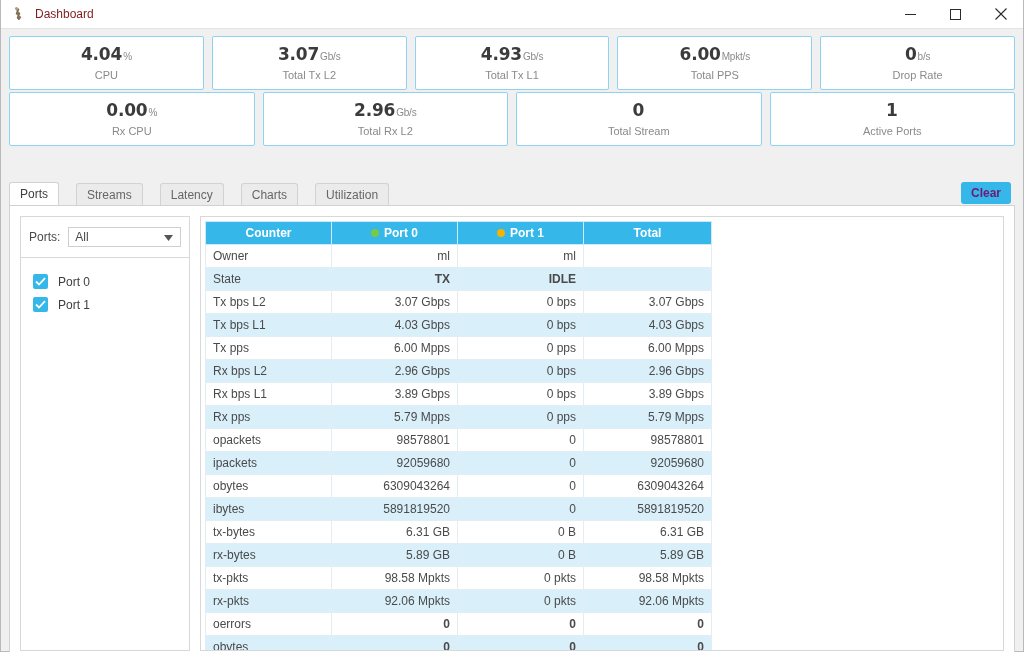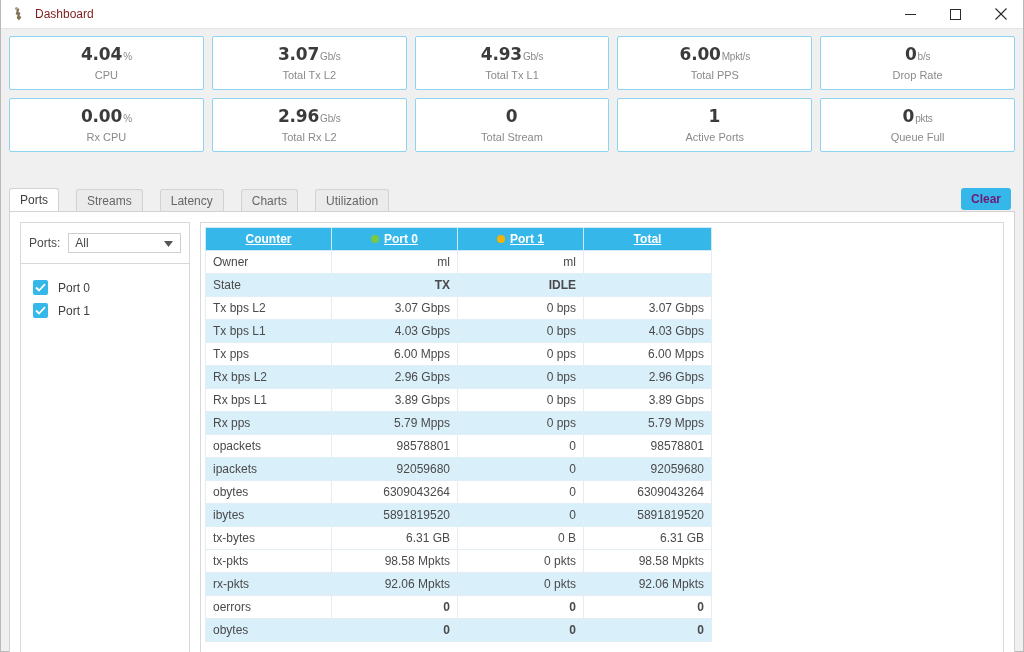--- a/index.html
+++ b/index.html
@@ -65,21 +65,21 @@
   }
   .win-btn svg { display: block; }
 
   
   .cards-area {
     padding: 7px 8px 0 8px;
   }
   .card-row {
     display: flex;
     gap: 8px;
-    margin-bottom: 8px;
+    margin-bottom: 2px;
     border-radius: 11px;
   }
   .stat-card {
     flex: 1 1 0;
     height: 54px;
     background: #ffffff;
     border: 1px solid #8fd3f2;
     border-radius: 2px;
     display: flex;
     flex-direction: column;
@@ -256,21 +256,20 @@
   table.stats th {
     background: #35b7ea;
     color: #ffffff;
     font-weight: bold;
     font-size: 12px;
     height: 20px;
     text-align: center;
     border: 1px solid #cfe9f6;
     padding: 1px 6px;
     font-family: "Liberation Sans", sans-serif;
-    text-decoration: underline;
   }
   table.stats th .dot {
     display: inline-block;
     width: 8px;
     height: 8px;
     border-radius: 50%;
     margin-right: 5px;
     vertical-align: middle;
     position: relative;
     top: -1px;
@@ -363,24 +362,20 @@
         <div class="stat-value"><span>2.96</span><span class="stat-unit">Gb/s</span></div>
         <div class="stat-label">Total Rx L2</div>
       </div>
       <div class="stat-card">
         <div class="stat-value"><span>0</span><span class="stat-unit"></span></div>
         <div class="stat-label">Total Stream</div>
       </div>
       <div class="stat-card">
         <div class="stat-value"><span>1</span><span class="stat-unit"></span></div>
         <div class="stat-label">Active Ports</div>
-      </div>
-      <div class="stat-card">
-        <div class="stat-value"><span>0</span><span class="stat-unit">pkts</span></div>
-        <div class="stat-label">Queue Full</div>
       </div>
     </div>
   </div>
 
   <div class="tabstrip-wrap">
     <div class="tabstrip">
       <div class="tab active">Ports</div>
       <div class="tab">Streams</div>
       <div class="tab">Latency</div>
       <div class="tab">Charts</div>
@@ -511,20 +506,26 @@
               <td class="num">5891819520</td>
               <td class="num">0</td>
               <td class="num">5891819520</td>
             </tr>
             <tr class="odd">
               <td class="counter">tx-bytes</td>
               <td class="num">6.31 GB</td>
               <td class="num">0 B</td>
               <td class="num">6.31 GB</td>
             </tr>
+            <tr class="even">
+              <td class="counter">rx-bytes</td>
+              <td class="num">5.89 GB</td>
+              <td class="num">0 B</td>
+              <td class="num">5.89 GB</td>
+            </tr>
             <tr class="odd">
               <td class="counter">tx-pkts</td>
               <td class="num">98.58 Mpkts</td>
               <td class="num">0 pkts</td>
               <td class="num">98.58 Mpkts</td>
             </tr>
             <tr class="even">
               <td class="counter">rx-pkts</td>
               <td class="num">92.06 Mpkts</td>
               <td class="num">0 pkts</td>

